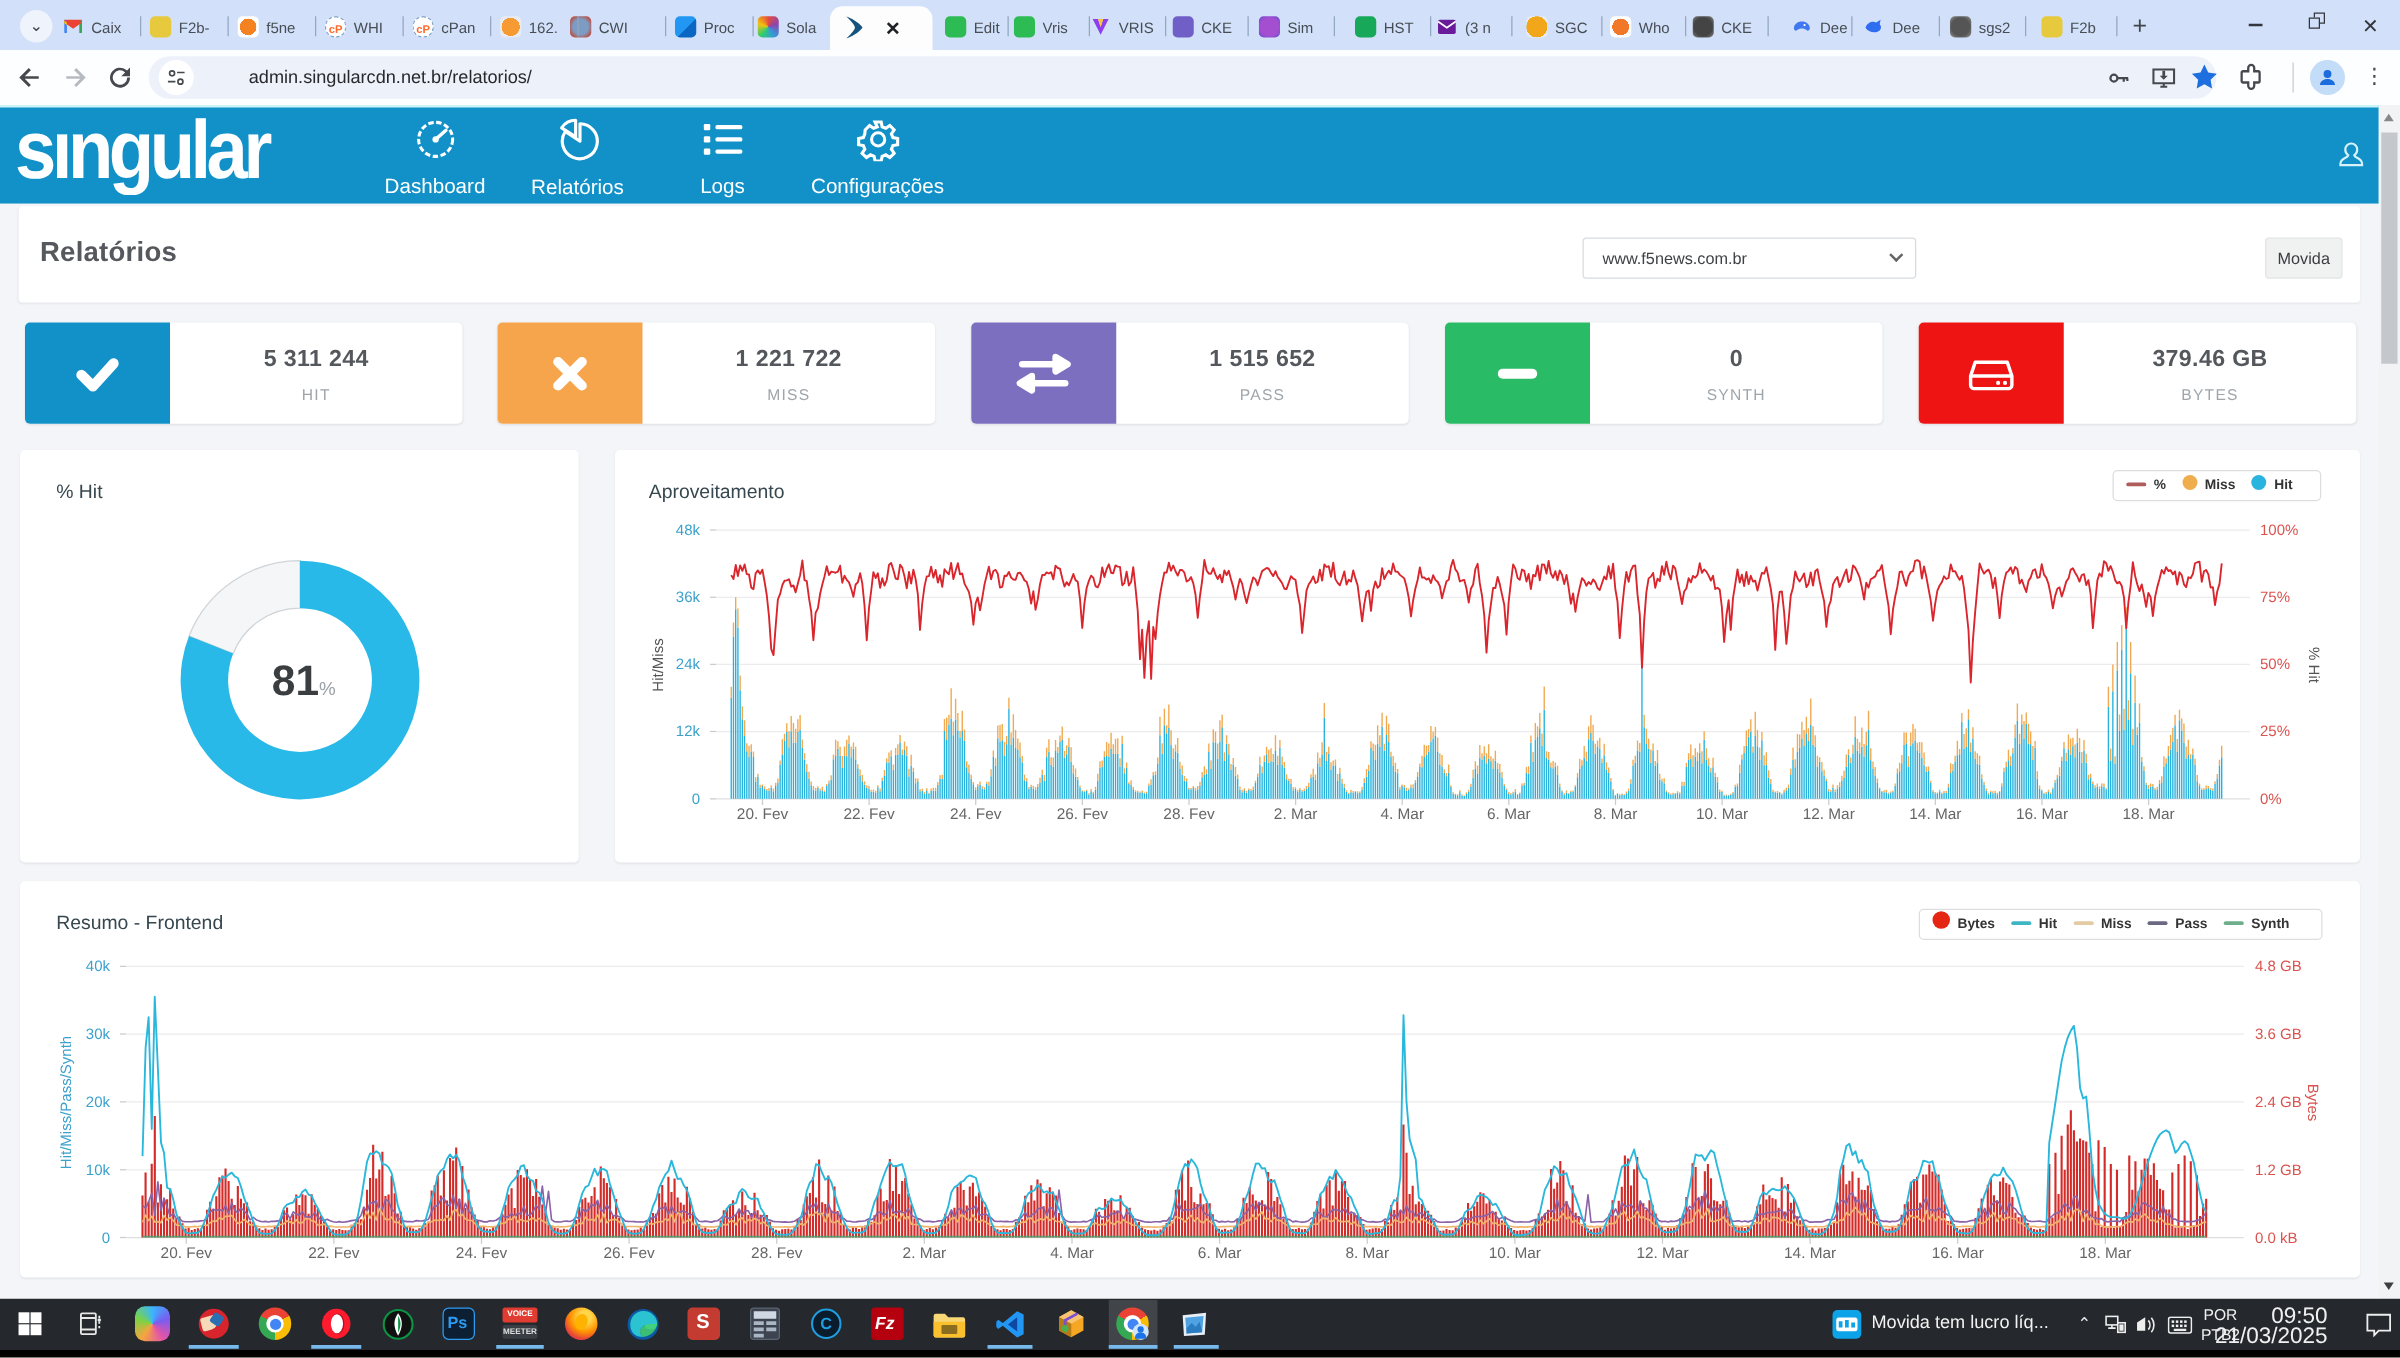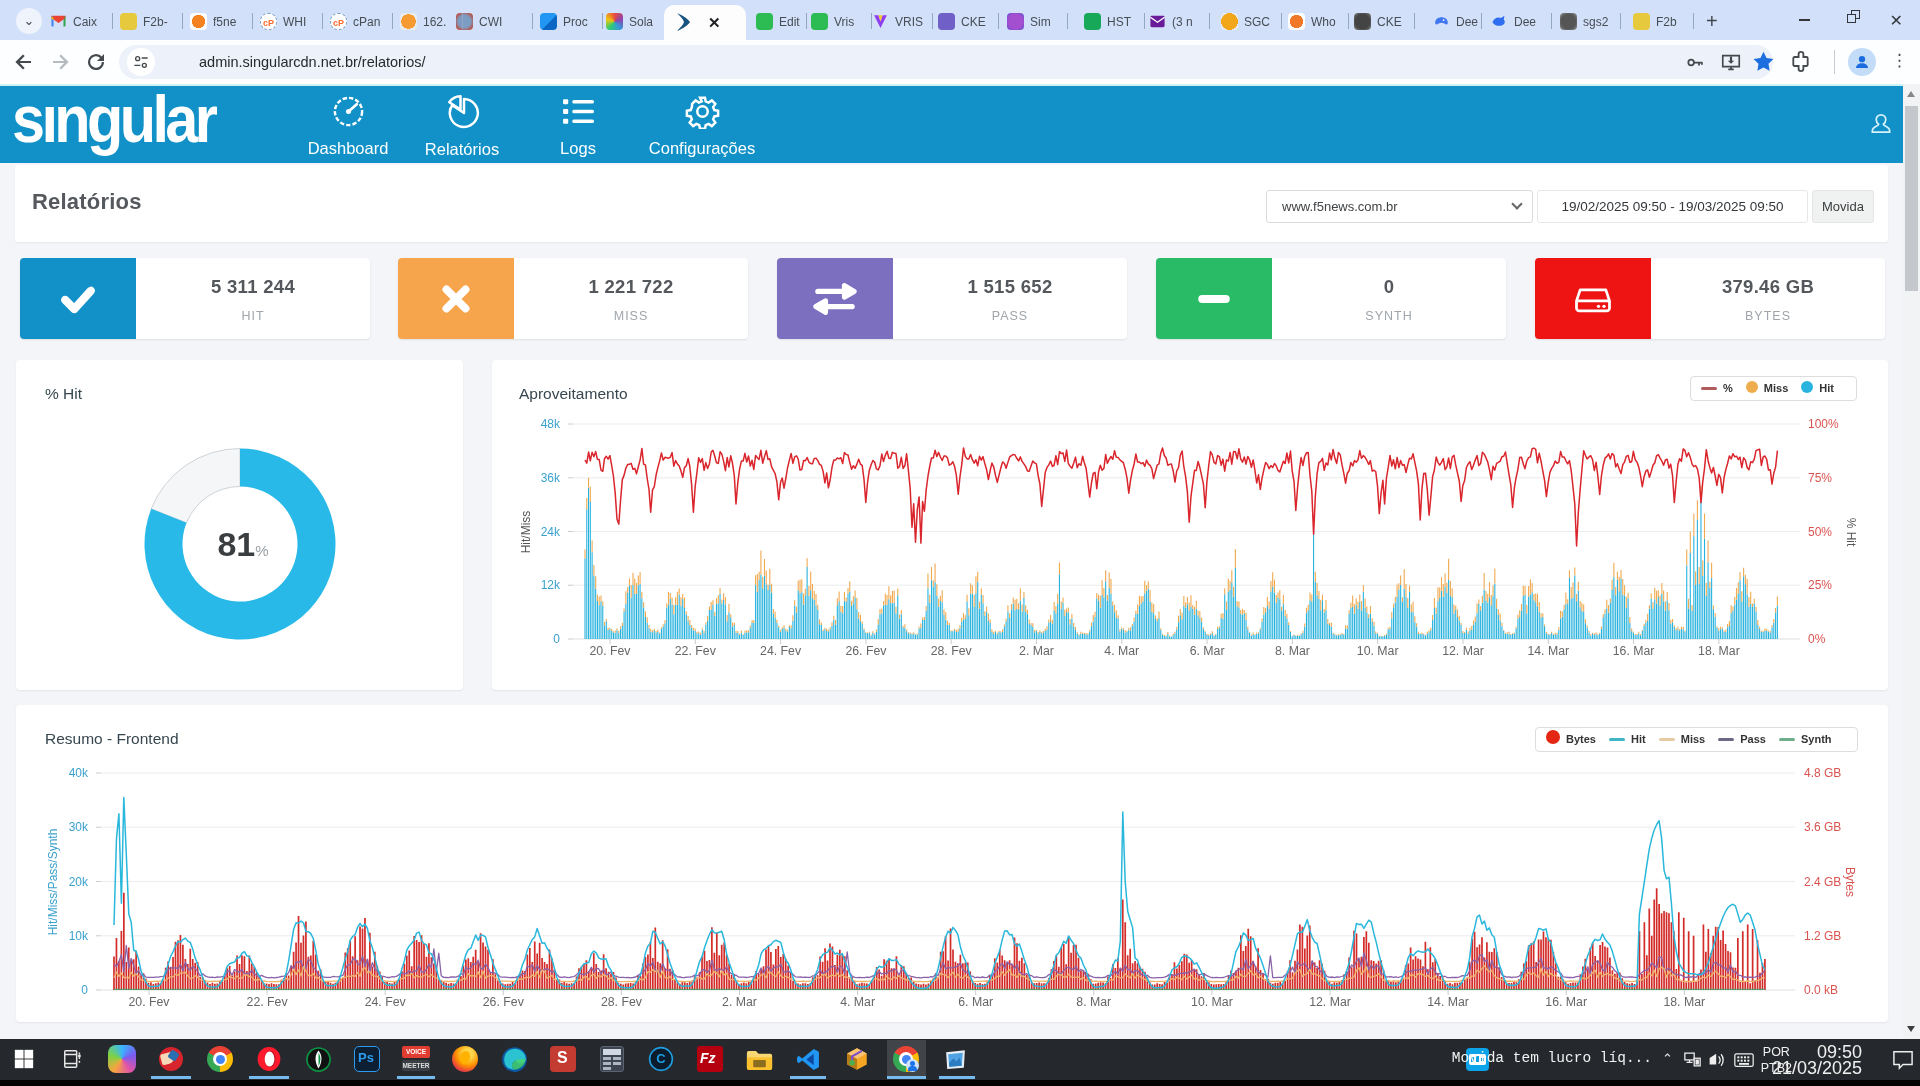--- a/index.html
+++ b/index.html
@@ -303,21 +303,20 @@
   </div>
   <svg width="26" height="26" viewBox="0 0 24 24" style="position:absolute;left:1868px;top:27px;">
       <path fill="none" stroke="#d7f2fb" stroke-width="1.6" d="M12 3.5a4.4 4.4 0 0 1 4.4 4.4c0 1.8-.9 3.4-2.2 4.3 0 0 .3 1 1.8 1.7 2.3 1.1 4 2.6 4 4.6v1H4v-1c0-2 1.7-3.5 4-4.6 1.5-.7 1.8-1.7 1.8-1.7A5.3 5.3 0 0 1 7.6 7.9 4.4 4.4 0 0 1 12 3.5z"></path>
     </svg>
 </div>
 
 <div id="page">
   <div id="titlebar">
     <h1>Relatórios</h1>
     <div id="selhost">www.f5news.com.br<span class="caret"></span></div>
-    <div id="daterange">19/02/2025 09:50 - 19/03/2025 09:50</div>
     <div id="btnfiltrar">Movida</div>
   </div>
 
   <div class="card" style="left:20px;">
     <div class="ic" style="background:#1191c7;">
       <svg width="44" height="44" viewBox="0 0 48 48">
           <path d="M10 25 L20 35 L38 15" fill="none" stroke="#fff" stroke-width="9" stroke-linecap="round" stroke-linejoin="round"></path>
         </svg>
     </div>
     <div class="num">5 311 244</div>
@@ -631,21 +630,21 @@
     <div class="tkul" style="left:790px;width:36px;"></div>
     <div class="tkul" style="left:887px;width:39px;"></div>
     <div class="tkul" style="left:939px;width:36px;"></div>
   <div id="tray">
     <div style="position:absolute;right:431px;top:9px;width:23px;height:23px;border-radius:4px;background:#0ca3e8;">
         <span style="position:absolute;left:3px;top:6px;width:17px;height:11px;background:#fff;border-radius:2px;"></span>
         <span style="position:absolute;left:5px;top:9px;width:3px;height:5px;background:#0ca3e8;"></span>
         <span style="position:absolute;left:10px;top:8px;width:3px;height:6px;background:#0ca3e8;"></span>
         <span style="position:absolute;left:15px;top:10px;width:3px;height:4px;background:#0ca3e8;"></span>
       </div>
-    <div style="position:absolute;right:268px;top:11px;font-size:14.5px;color:#f2f2f2;white-space:nowrap;font-family:Liberation Mono, monospace;">Movida tem lucro líq...</div>
+    <div style="position:absolute;right:281px;top:11px;font-size:14.5px;color:#f2f2f2;white-space:nowrap;">Movida tem lucro líq...</div>
     <div style="position:absolute;right:247px;top:12px;font-size:13px;color:#e8e8e8;">⌃</div>
     <svg width="17" height="15" viewBox="0 0 20 17" style="position:absolute;right:219px;top:13px;">
         <g fill="none" stroke="#eee" stroke-width="1.5">
           <rect x="1" y="1" width="11" height="8"></rect>
           <path d="M3 12 h7 M6.5 9 v3"></path>
           <rect x="12" y="7" width="7" height="9" fill="#25282c"></rect>
           <rect x="13.5" y="8.5" width="4" height="6" fill="#eee" stroke="none"></rect>
         </g>
       </svg>
     <svg width="18" height="16" viewBox="0 0 22 19" style="position:absolute;right:194px;top:13px;">

